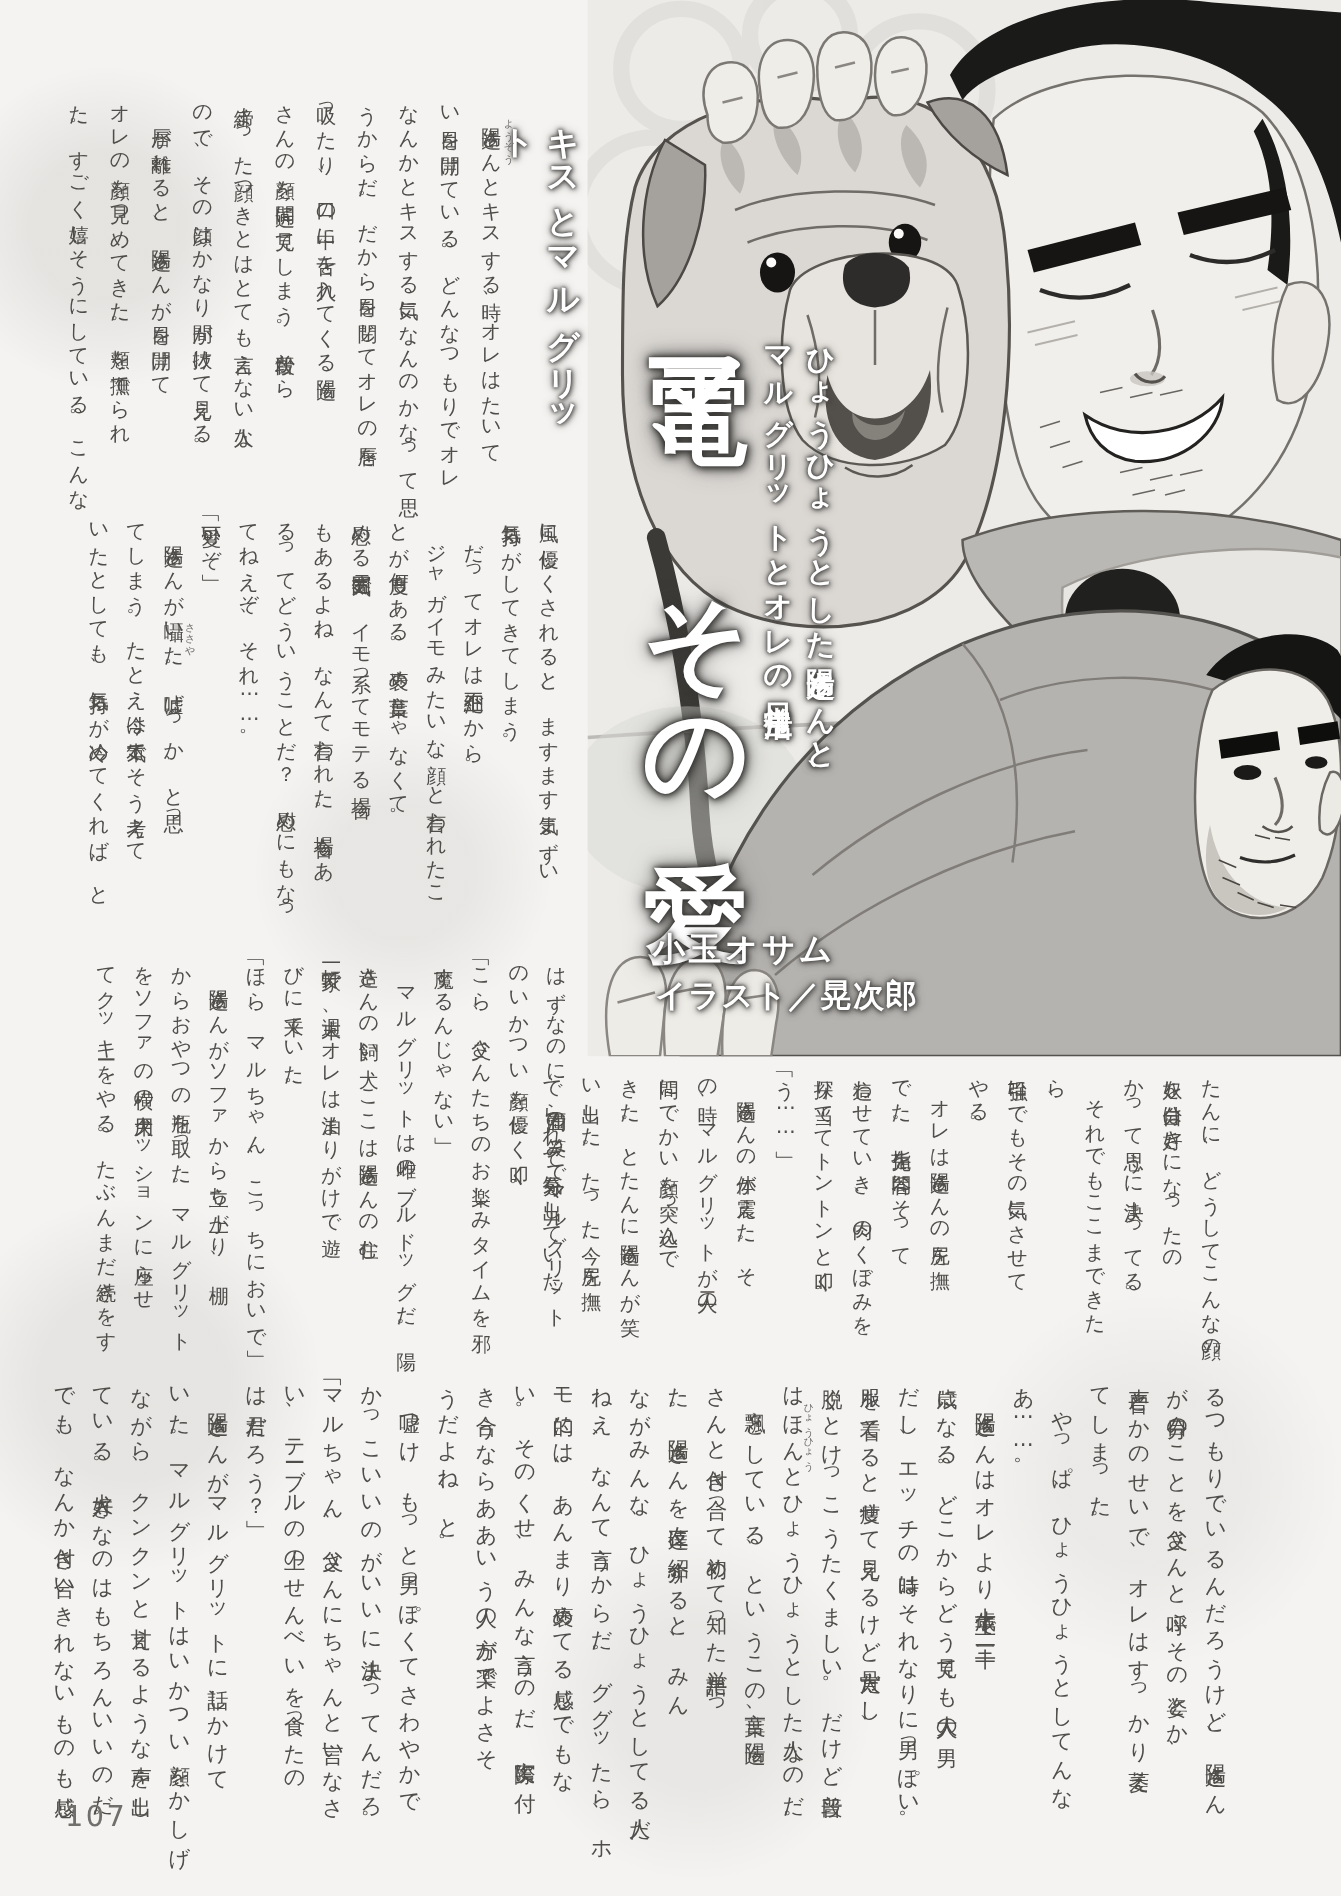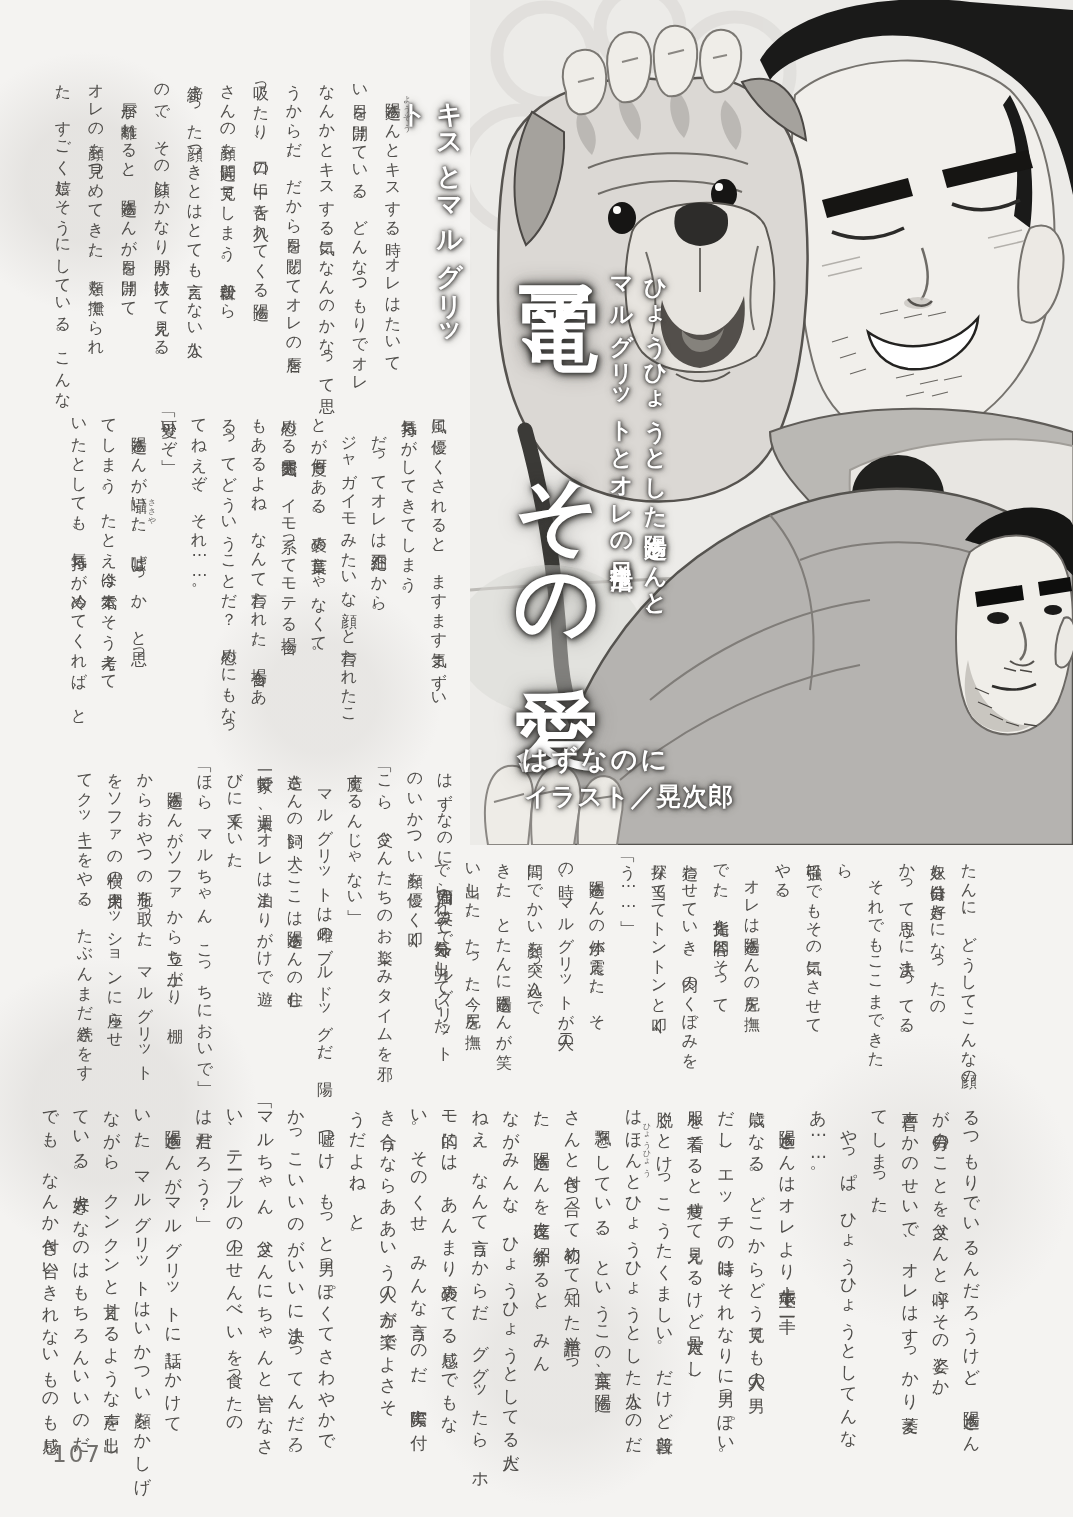--- a/index.html
+++ b/index.html
@@ -165,21 +165,21 @@
       <path d="M18,845 C10,800 18,770 38,766 C56,763 66,780 62,806 L58,845 Z"></path>
       <path d="M62,845 C58,795 68,768 88,766 C106,765 114,784 109,812 L104,845 Z"></path>
       <path d="M108,845 C106,800 116,776 134,776 C150,777 156,794 151,818 L147,845 Z"></path>
       <path d="M24,802 l30,-8 M70,794 l30,-6 M116,800 l28,-4" fill="none"></path>
     </g>
   </svg>
 
   <div id="subtitle" class="vtext display glow-soft">ひょうひょうとした陽造さんと、
 マルグリットとオレの日常生活</div>
   <div id="main-title" class="vtext display glow-strong">電マ、その愛</div>
-  <div id="author" class="display glow-soft">はずなのに</div>
+  <div id="author" class="display glow-soft">小玉オサム</div>
   <div id="credit" class="display glow-soft">イラスト／晃次郎</div>
 
   <div id="section-header" class="vtext display glow-soft">キスとマルグリット</div>
 
   <div id="block1" class="vtext body-block">　陽造さんとキスする時、オレはたいて
 い目を開けている。どんなつもりでオレ
 なんかとキスする気になんのかなって思
 うからだ。だから目を閉じてオレの唇を
 吸ったり、口の中に舌を入れてくる陽造
 さんの顔を間近に見てしまう。普段から

